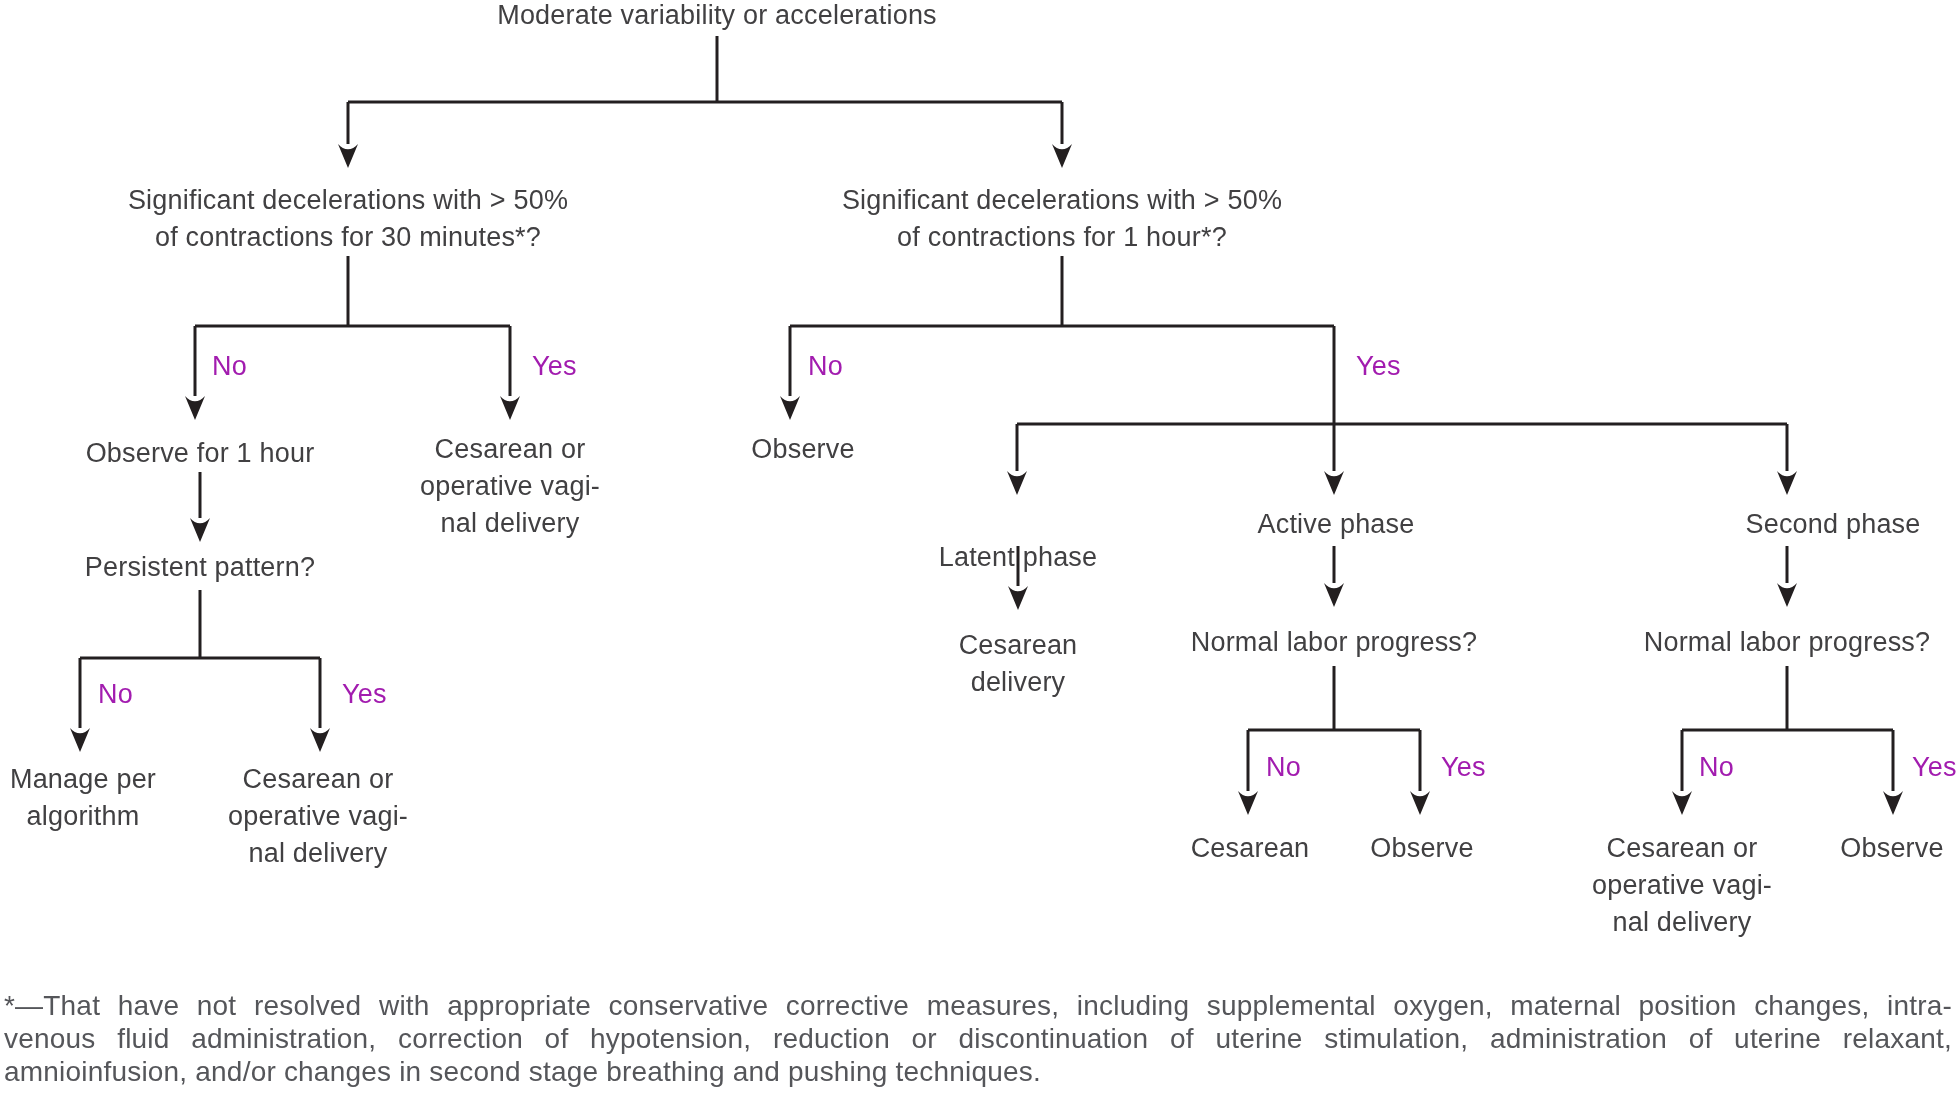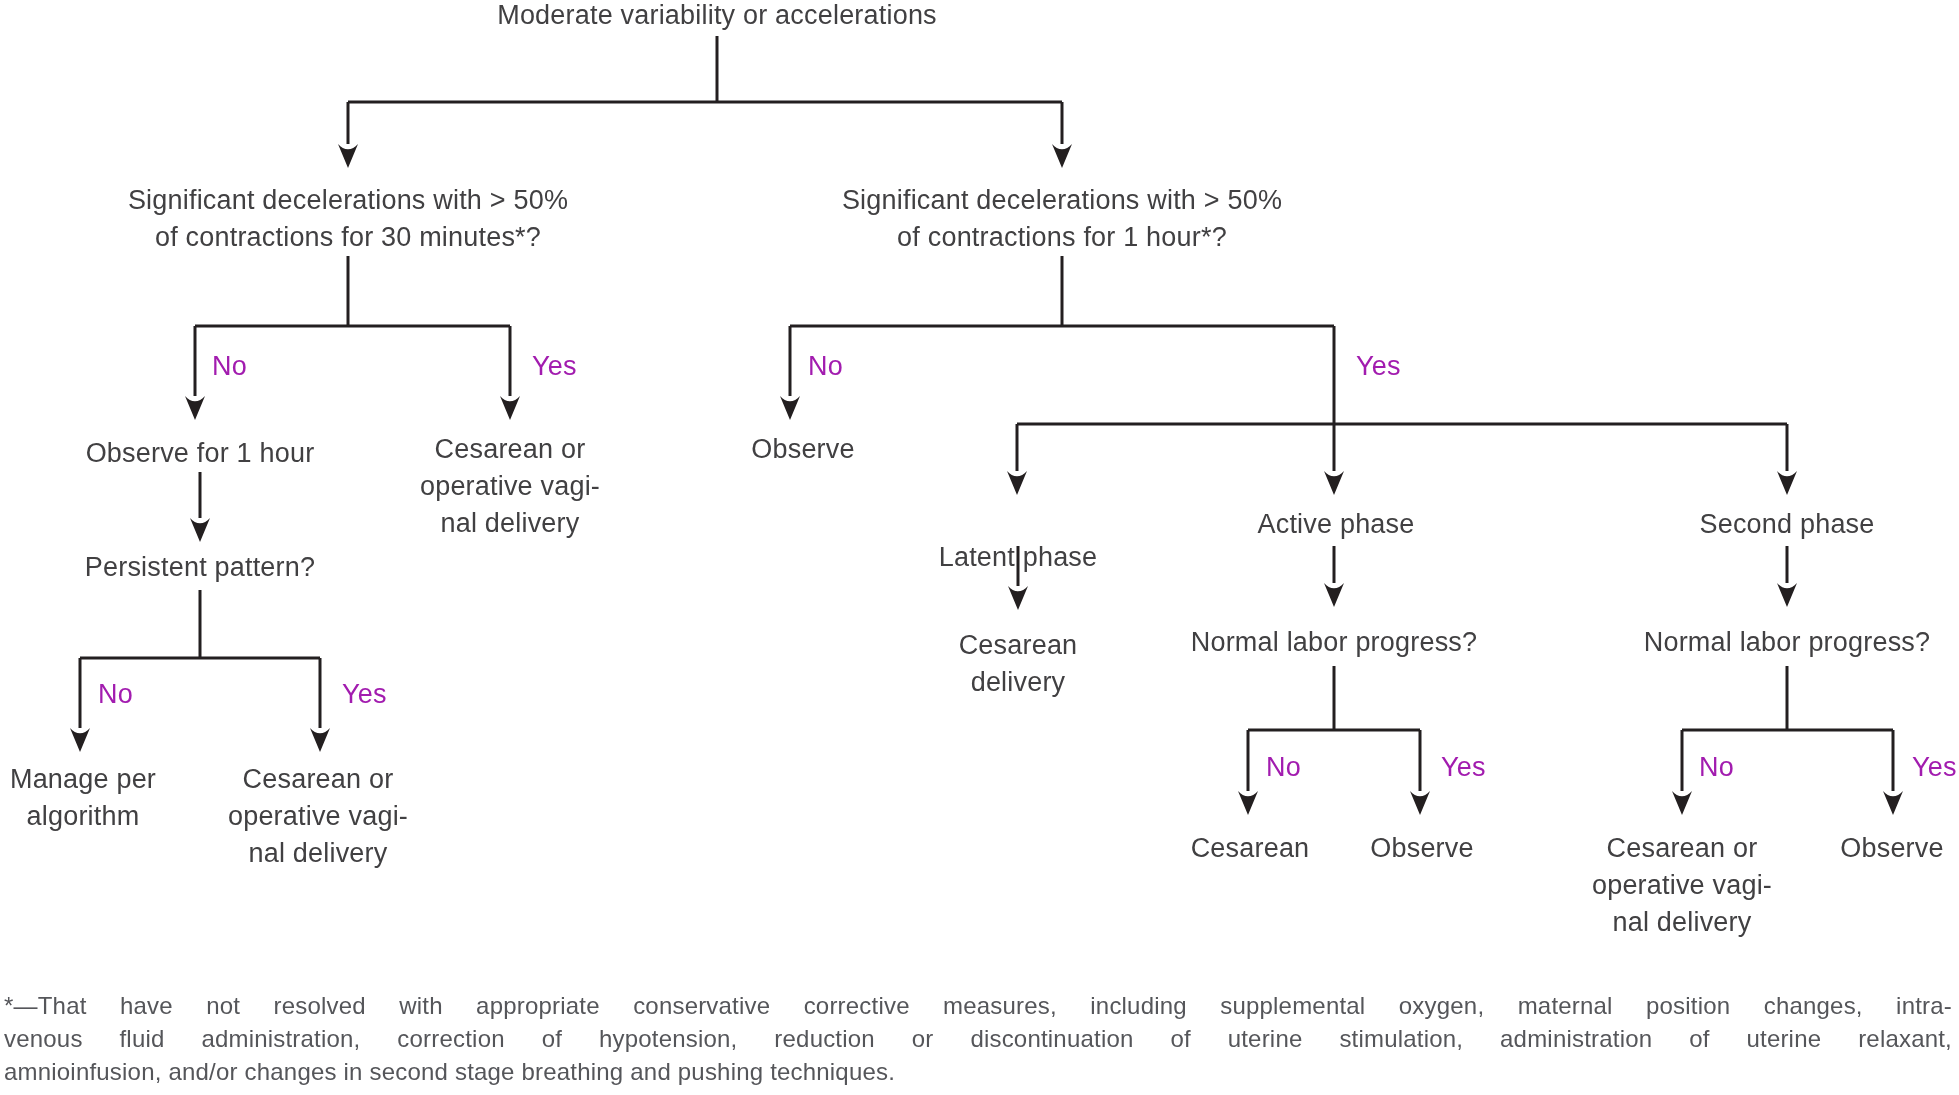--- a/index.html
+++ b/index.html
@@ -29,21 +29,21 @@
     font-size:27px;
     line-height:37px;
     color:#a21caf;
     white-space:nowrap;
     letter-spacing:.2px;
   }
   .fn{
     position:absolute;
     left:4px;top:989px;
     width:1948px;
-    font-size:24px;
+    font-size:28px;
     line-height:33px;
     color:#55565a;
     letter-spacing:.2px;
   }
   .fn .just{text-align:justify;text-align-last:justify;}
 </style>
 </head>
 <body>
 
 <div id="canvas">
@@ -128,21 +128,21 @@
   <div class="n" style="left:318px;top:761px;">
     <span>Cesarean or</span>
     <span>operative vagi-</span>
     <span>nal delivery</span>
   </div>
 
   <div class="n" style="left:803px;top:431px;">Observe</div>
 
   <div class="n" style="left:1018px;top:506px;margin-top:33px;">Latent phase</div>
   <div class="n" style="left:1336px;top:506px;">Active phase</div>
-  <div class="n" style="left:1787px;top:506px;">Second phase</div>
+  <div class="n" style="left:1833px;top:506px;">Second phase</div>
 
   <div class="n" style="left:1018px;top:627px;">
     <span>Cesarean</span>
     <span>delivery</span>
   </div>
 
   <div class="n" style="left:1334px;top:624px;">Normal labor progress?</div>
   <div class="n" style="left:1787px;top:624px;">Normal labor progress?</div>
 
   <div class="lbl" style="left:1266px;top:749px;">No</div>

